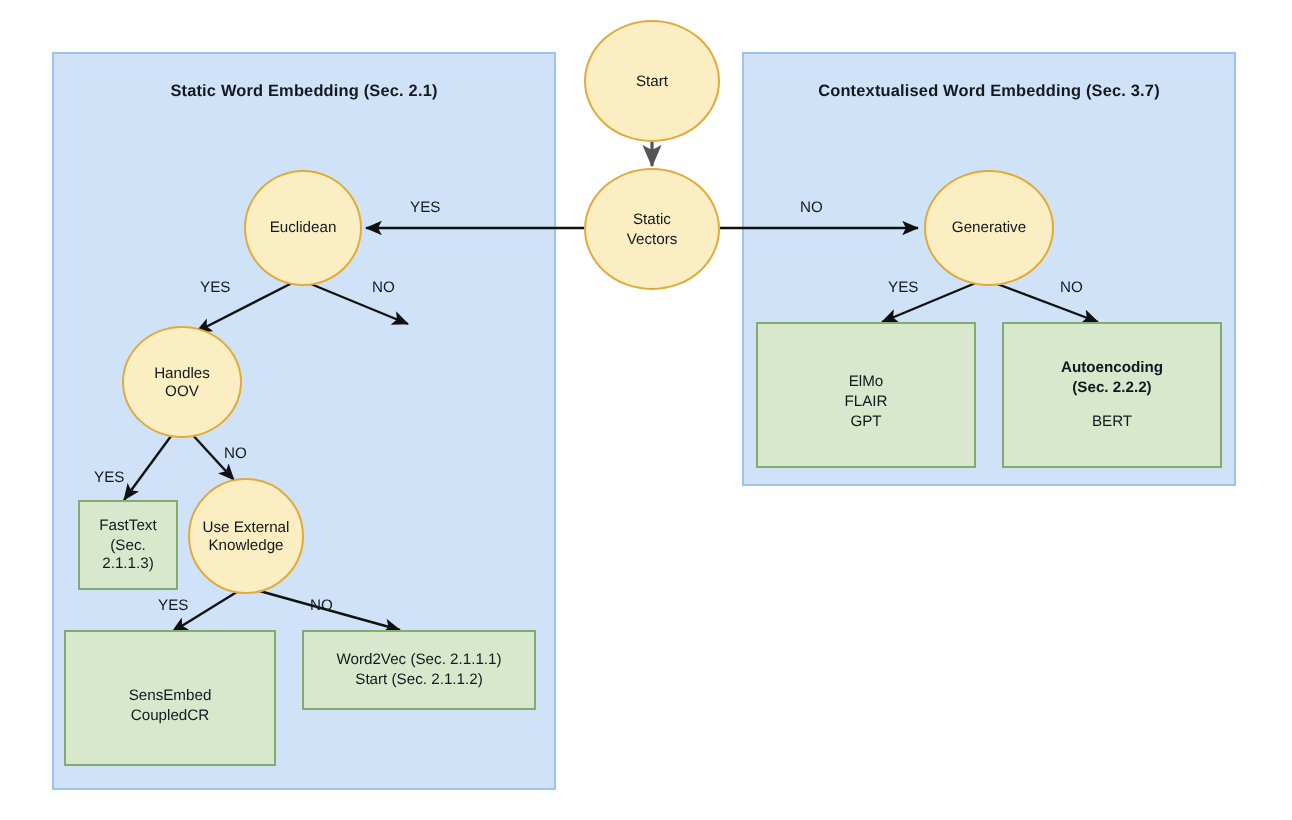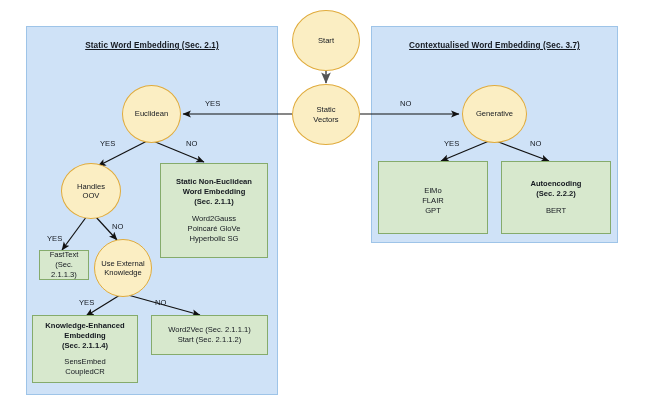--- a/index.html
+++ b/index.html
@@ -30,21 +30,20 @@
     box-sizing: border-box;
   }
   .group-title {
     position: absolute;
     width: 100%;
     text-align: center;
     font-weight: bold;
     font-size: 8.2px;
     color: #14181f;
     letter-spacing: 0.1px;
-    text-decoration: underline;
   }
   .node-circle {
     position: absolute;
     border-radius: 50%;
     background: #fbeec3;
     border: 1px solid #e0ab3c;
     box-sizing: border-box;
     display: flex;
     align-items: center;
     justify-content: center;
@@ -158,39 +157,28 @@
 
   <div class="node-circle" style="left:94px; top:239px; width:58px; height:58px;">
     <span class="cir-label">Use External
 Knowledge</span>
   </div>
 
   <div class="node-circle" style="left:462px; top:85px; width:65px; height:58px;">
     <span class="cir-label">Generative</span>
   </div>
 
-  <div class="node-box" style="left:160px; top:163px; width:108px; height:95px;">
-    <span class="hdr">Static Non-Euclidean
-Word Embedding
-(Sec. 2.1.1)</span>
-    <span class="body">Word2Gauss
-Poincaré GloVe
-Hyperbolic SG</span>
-  </div>
-
-  <div class="node-box" style="left:39px; top:250px; width:50px; height:30px;">
+
+  <div class="node-box" style="left:39px; top:250px; width:50px; height:45px;">
     <span class="plain">FastText
 (Sec.
 2.1.1.3)</span>
   </div>
 
   <div class="node-box" style="left:32px; top:315px; width:106px; height:68px;">
-    <span class="hdr">Knowledge-Enhanced
-Embedding
-(Sec. 2.1.1.4)</span>
     <span class="body">SensEmbed
 CoupledCR</span>
   </div>
 
   <div class="node-box" style="left:151px; top:315px; width:117px; height:40px;">
     <span class="plain">Word2Vec (Sec. 2.1.1.1)
 Start (Sec. 2.1.1.2)</span>
   </div>
 
   <div class="node-box" style="left:378px; top:161px; width:110px; height:73px;">

